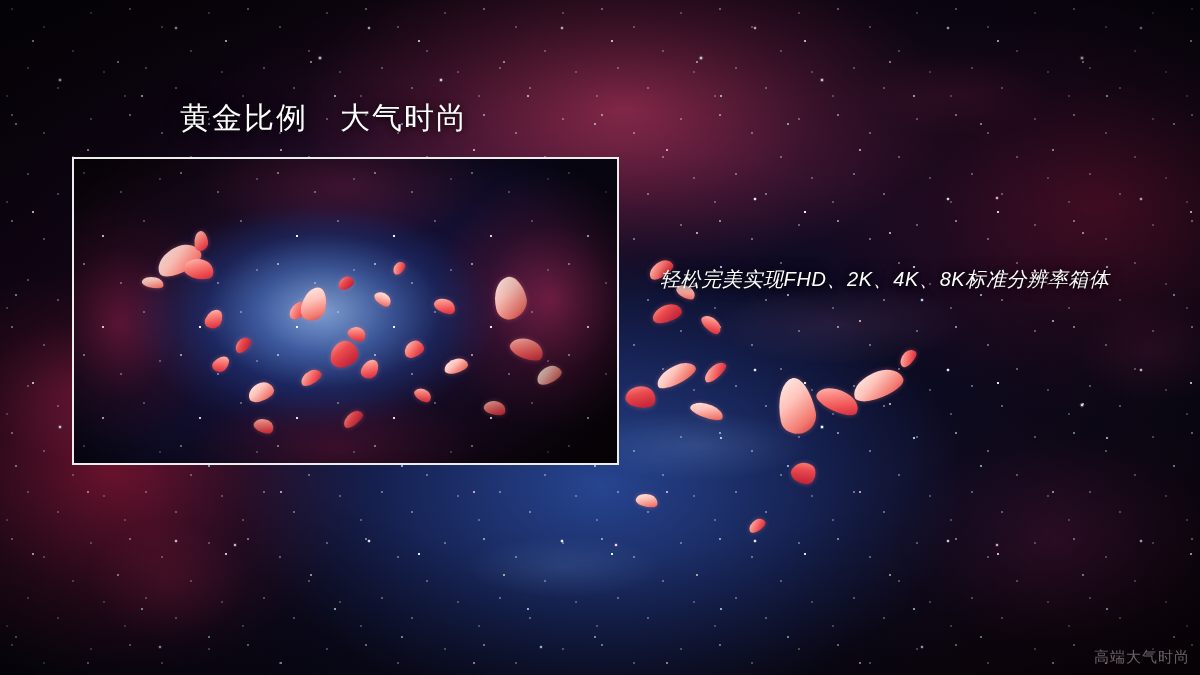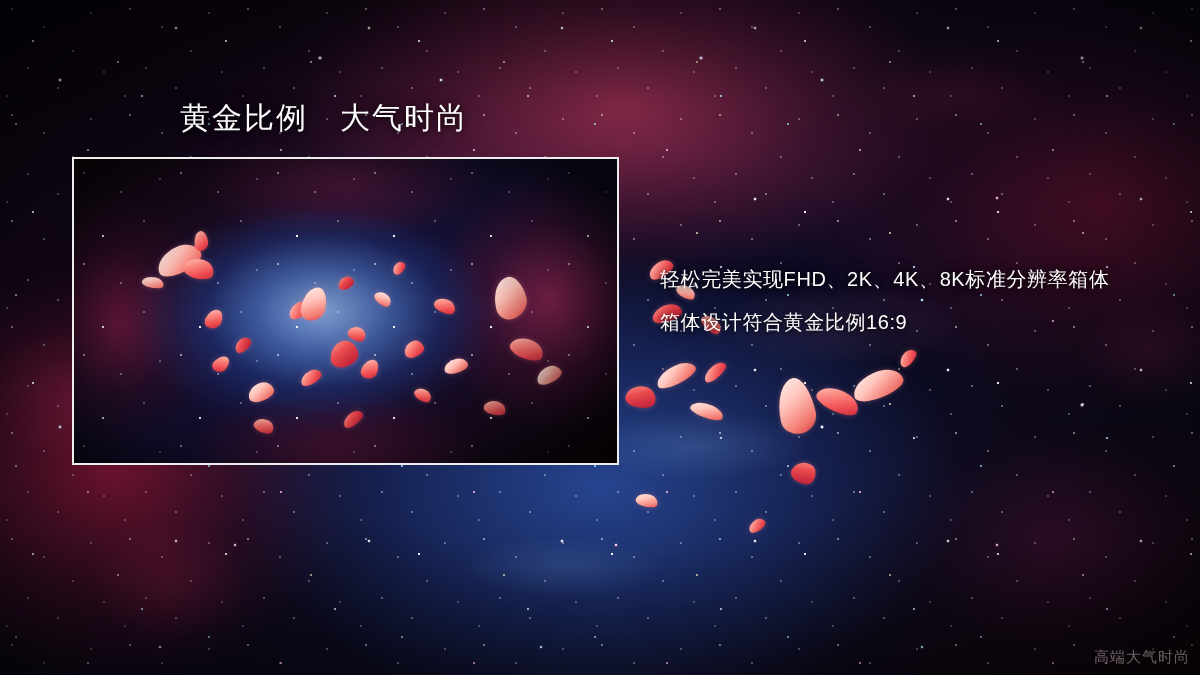--- a/index.html
+++ b/index.html
@@ -175,20 +175,21 @@
     top: 258px;
     width: 500px;
   }
   .body-line {
     font-size: 20px;
     line-height: 43px;
     color: #ffffff;
     letter-spacing: 0.6px;
     white-space: pre;
     text-shadow: 0 1px 5px rgba(0,0,0,0.82), 0 0 14px rgba(0,0,0,0.55);
+    font-style: italic;
   }
 
   #watermark {
     position: absolute;
     right: 10px;
     bottom: 8px;
     font-size: 15px;
     letter-spacing: 1px;
     color: rgba(190,175,180,0.55);
     white-space: pre;
@@ -260,18 +261,17 @@
       </div>
 
       <div id="pic-vignette"></div>
     </div>
   </div>
 
   <div id="slide-title">黄金比例　大气时尚</div>
 
   <div id="body-text">
     <div class="body-line">轻松完美实现FHD、2K、4K、8K标准分辨率箱体</div>
-    <div class="body-line">箱体设计符合黄金比例16:9</div>
   </div>
 
   <div id="watermark">高端大气时尚</div>
 
 </div>
 
 </body></html>

